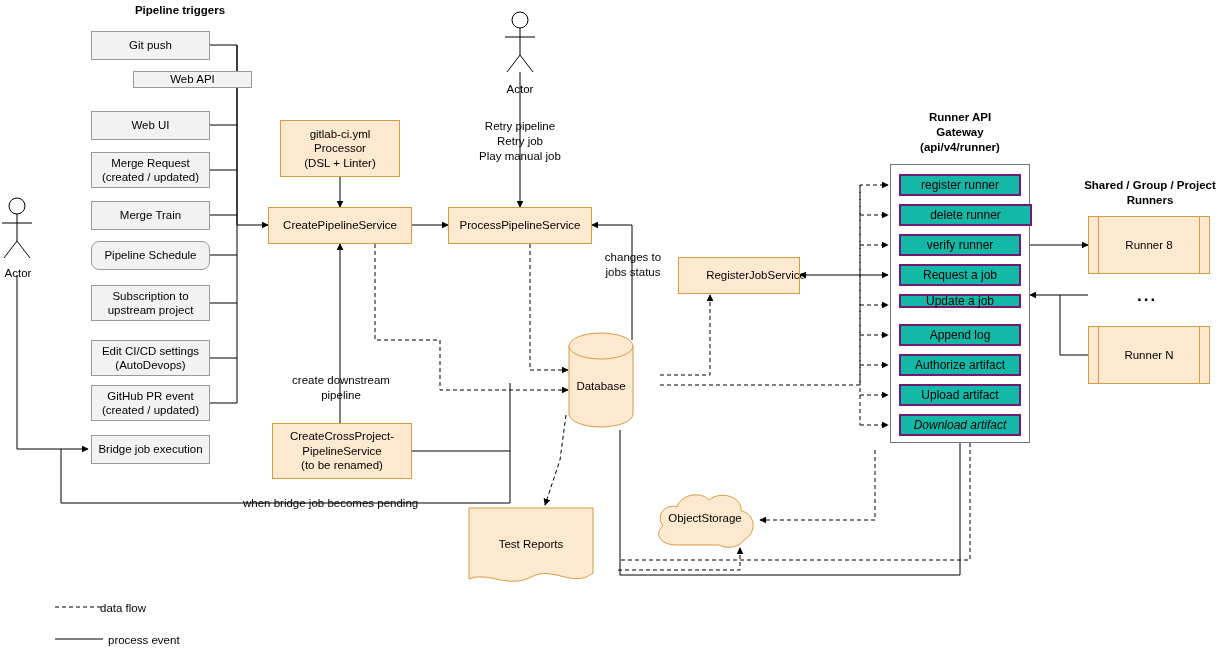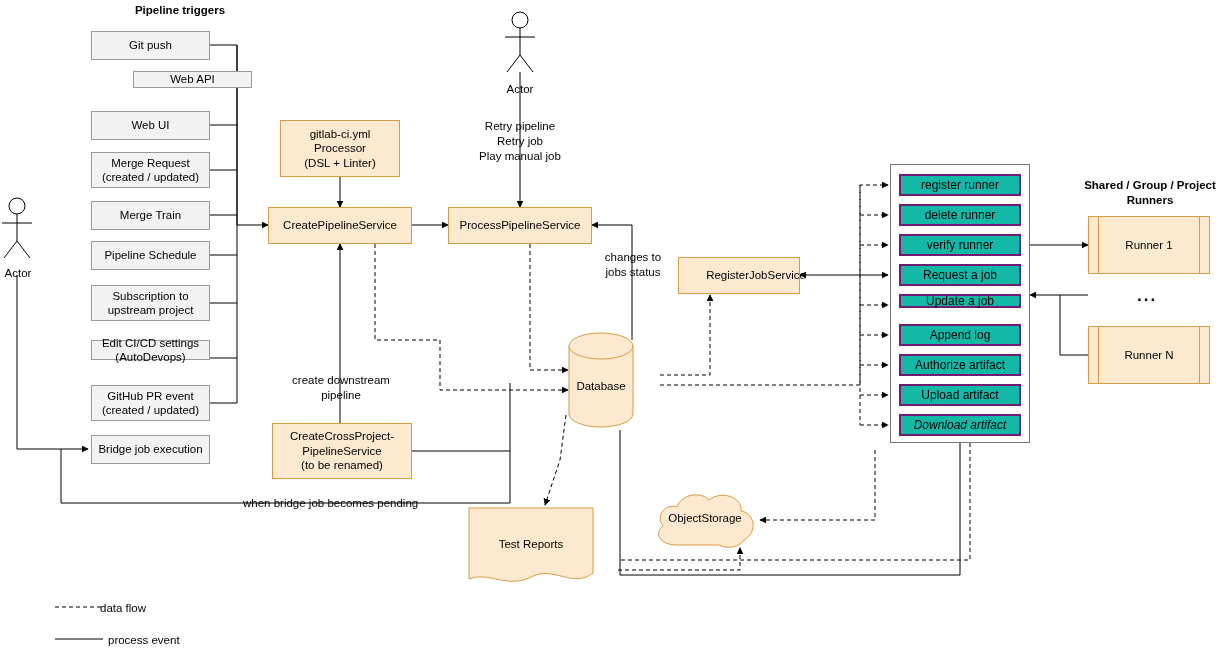--- a/index.html
+++ b/index.html
@@ -226,28 +226,28 @@
   <div class="node trigger-box" style="left:91px; top:111px; width:119px; height:29px;">
     <span>Web UI</span>
   </div>
   <div class="node trigger-box" style="left:91px; top:152px; width:119px; height:36px; white-space:pre-line;">
     <span>Merge Request
 (created / updated)</span>
   </div>
   <div class="node trigger-box" style="left:91px; top:201px; width:119px; height:29px;">
     <span>Merge Train</span>
   </div>
-  <div class="node trigger-box" style="left:91px; top:241px; width:119px; height:29px;">
+  <div class="node trigger-box" style="left:91px; top:241px; width:119px; height:29px;border-radius:8px;">
     <span>Pipeline Schedule</span>
   </div>
   <div class="node trigger-box" style="left:91px; top:285px; width:119px; height:36px; white-space:pre-line;">
     <span>Subscription to
 upstream project</span>
   </div>
-  <div class="node trigger-box" style="left:91px; top:340px; width:119px; height:20px; white-space:pre-line;">
+  <div class="node trigger-box" style="left:91px; top:340px; width:119px; height:36px; white-space:pre-line;">
     <span>Edit CI/CD settings
 (AutoDevops)</span>
   </div>
   <div class="node trigger-box" style="left:91px; top:385px; width:119px; height:36px; white-space:pre-line;">
     <span>GitHub PR event
 (created / updated)</span>
   </div>
   <div class="node trigger-box" style="left:91px; top:435px; width:119px; height:29px;">
     <span>Bridge job execution</span>
   </div>
@@ -303,27 +303,30 @@
   </div>
   <div class="cloud-label" style="left:651px; top:512px; width:108px;">ObjectStorage</div>
 
   <div style="position:absolute; left:468px; top:507px;">
     <svg width="126" height="80" viewBox="0 0 126 80">
       <path d="M 1 1 L 125 1 L 125 66 C 105 82 85 58 63 70 C 40 82 20 64 1 72 Z" fill="#fde9cf" stroke="#d79b42"></path>
     </svg>
   </div>
   <div class="doc-label" style="left:468px; top:538px; width:126px;">Test Reports</div>
 
+  <div class="label bold center" style="left:890px; top:110px; width:140px; white-space:pre-line;">Runner API
+Gateway
+(api/v4/runner)</div>
 
   <div class="gw-panel" style="left:890px; top:164px; width:140px; height:279px;"></div>
 
   <div class="node white-box" style="left:899px; top:174px; width:122px; height:22px;">
     <span>register runner</span>
   </div>
-  <div class="node white-box" style="left:899px; top:204px; width:122px; height:22px;">
+  <div class="node white-box" style="left:899px; top:204px; width:133px; height:22px;">
     <span>delete runner</span>
   </div>
   <div class="node white-box" style="left:899px; top:234px; width:122px; height:22px;">
     <span>verify runner</span>
   </div>
   <div class="node white-box" style="left:899px; top:264px; width:122px; height:22px;">
     <span>Request a job</span>
   </div>
   <div class="node white-box" style="left:899px; top:294px; width:122px; height:14px;">
     <span>Update a job</span>
@@ -338,21 +341,21 @@
     <span>Upload artifact</span>
   </div>
   <div class="node white-box" style="left:899px; top:414px; width:122px; height:22px;font-style:italic;">
     <span>Download artifact</span>
   </div>
 
   <div class="label bold center" style="left:1078px; top:178px; width:144px; white-space:pre-line;">Shared / Group / Project
 Runners</div>
 
   <div class="runner-box" style="left:1088px; top:216px; width:122px; height:58px;">
-    <span>Runner 1</span>
+    <span>Runner 8</span>
   </div>
 
   <div class="dots" style="left:1137px; top:286px;">...</div>
 
   <div class="runner-box" style="left:1088px; top:326px; width:122px; height:58px;">
     <span>Runner N</span>
   </div>
 
   <svg style="position:absolute; left:55px; top:600px; width:50px; height:14px;">
     <line x1="0" y1="7" x2="48" y2="7" stroke="#000" stroke-dasharray="4,3"></line>

